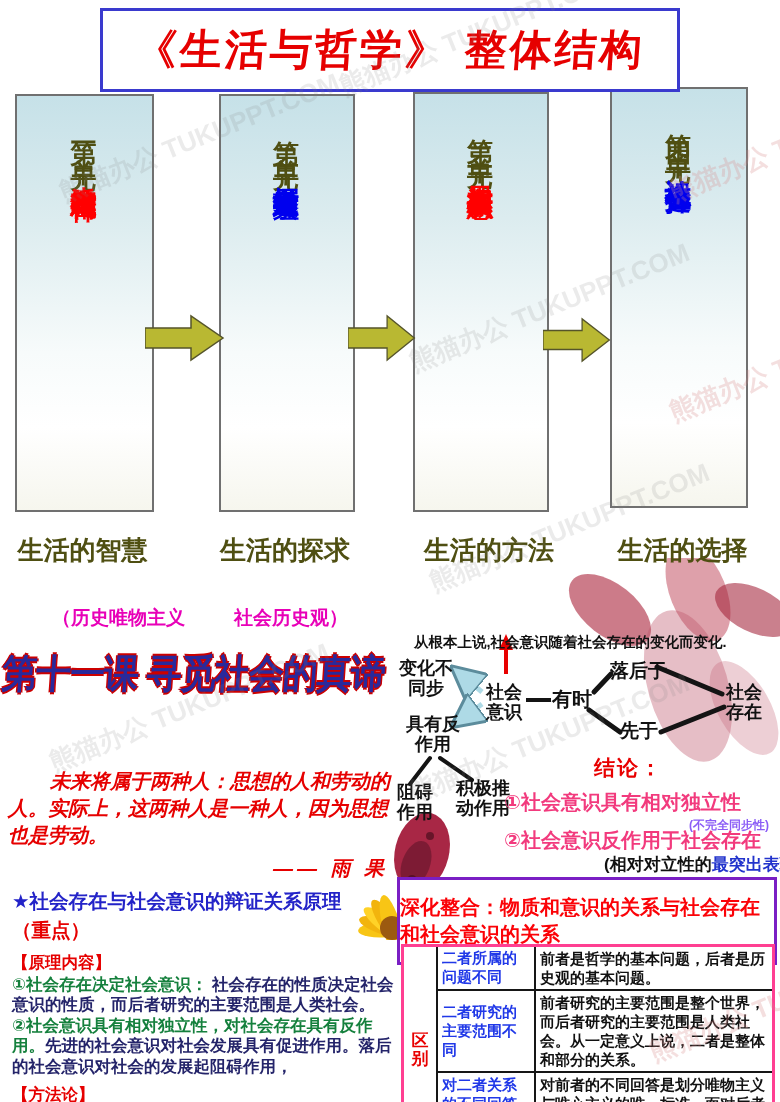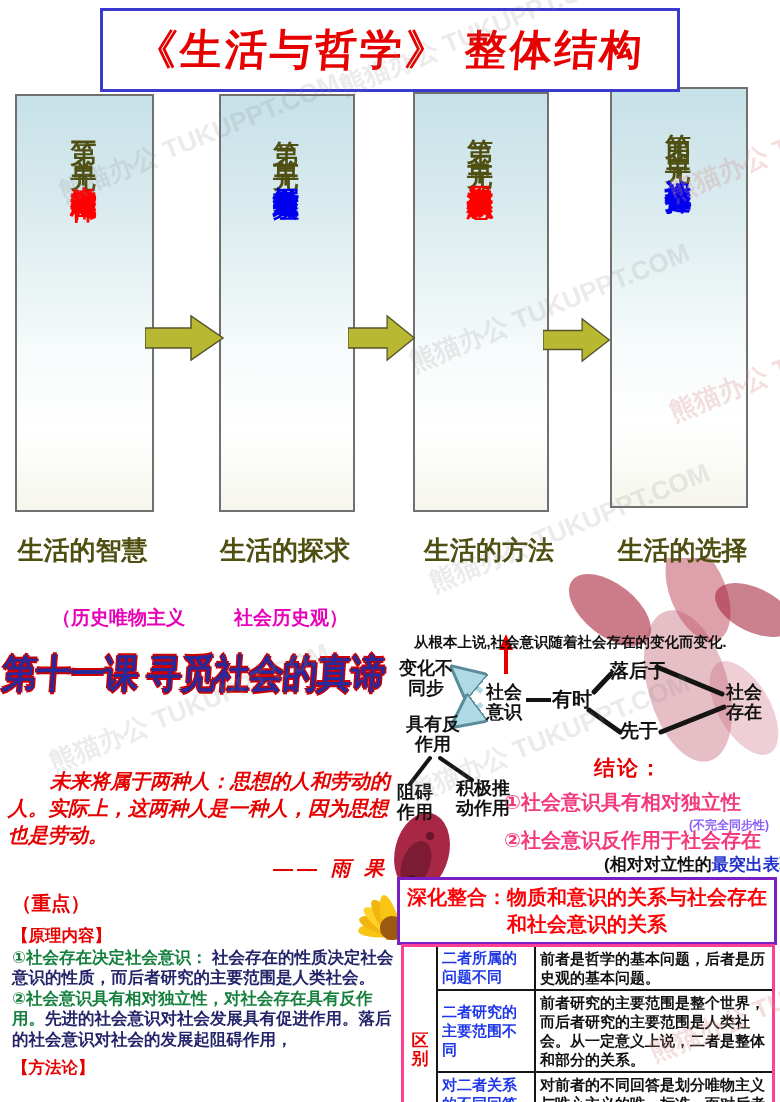--- a/index.html
+++ b/index.html
@@ -66,22 +66,22 @@
   
   .principle{left:12px;top:888px;width:384px;z-index:2;font-weight:bold;}
   .p-title{font-size:19.5px;color:#2323c8;}
   .p-emph{font-size:19.5px;color:#e60000;margin-top:2px;}
   .p-head{font-size:16.5px;color:#e60000;margin-top:8px;}
   .p-body{font-size:16.5px;line-height:1.24;color:#24246a;}
   .p-red{color:#15803d;}
 
   
   .integ-box{left:397px;top:877px;width:374px;border:3px solid #7a1fc4;z-index:2;background:#fff;
-             color:#fb0207;font-size:20px;font-weight:bold;text-align:center;line-height:1.35;
-             padding:4px 0;}
+             color:#fb0207;font-size:20px;font-weight:bold;line-height:1.35;
+             padding:14px 0;}
   .integ-table{left:401px;top:944px;width:374px;z-index:2;border-collapse:collapse;
                font-weight:bold;background:#fff;}
   .integ-table{border:3px solid #ff3f92;}
   .integ-table td{border:2px solid #161616;padding:2px 4px;vertical-align:middle;}
   td.t-group{width:24px;color:#e80000;font-size:17px;text-align:center;line-height:1.1;}
   td.t-aspect{width:88px;color:#2038e8;font-size:15px;line-height:1.25;}
   td.t-detail{color:#111;font-size:15px;line-height:1.27;}
 
   .flower,.sunflower{z-index:0;}
 </style>
@@ -206,20 +206,21 @@
       <span>(相对对立性的</span><span class="em">最突出表现</span><span>)</span>
     </div>
   </div>
 
   <div class="abs quote">
     <div class="q-text">未来将属于两种人：思想的人和劳动的人。实际上，这两种人是一种人，因为思想也是劳动。</div>
     <div class="q-author">—— 雨 果</div>
   </div>
 
   <div class="abs principle">
+    <div class="p-title">★社会存在与社会意识的辩证关系原理</div>
     <div class="p-emph">（重点）</div>
     <div class="p-head">【原理内容】</div>
     <div class="p-body">
       <span class="p-red">①社会存在决定社会意识：</span><span> 社会存在的性质决定社会意识的性质，而后者研究的主要范围是人类社会。</span><br>
       <span class="p-red">②社会意识具有相对独立性，对社会存在具有反作用。</span><span>先进的社会意识对社会发展具有促进作用。落后的社会意识对社会的发展起阻碍作用，</span>
     </div>
     <div class="p-head">【方法论】</div>
 
   </div>
 

